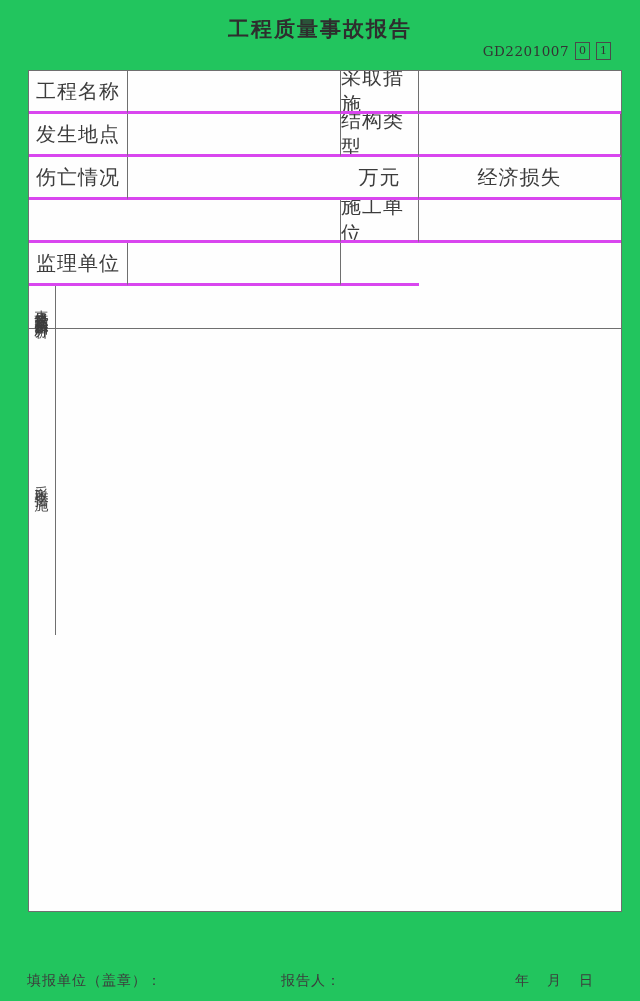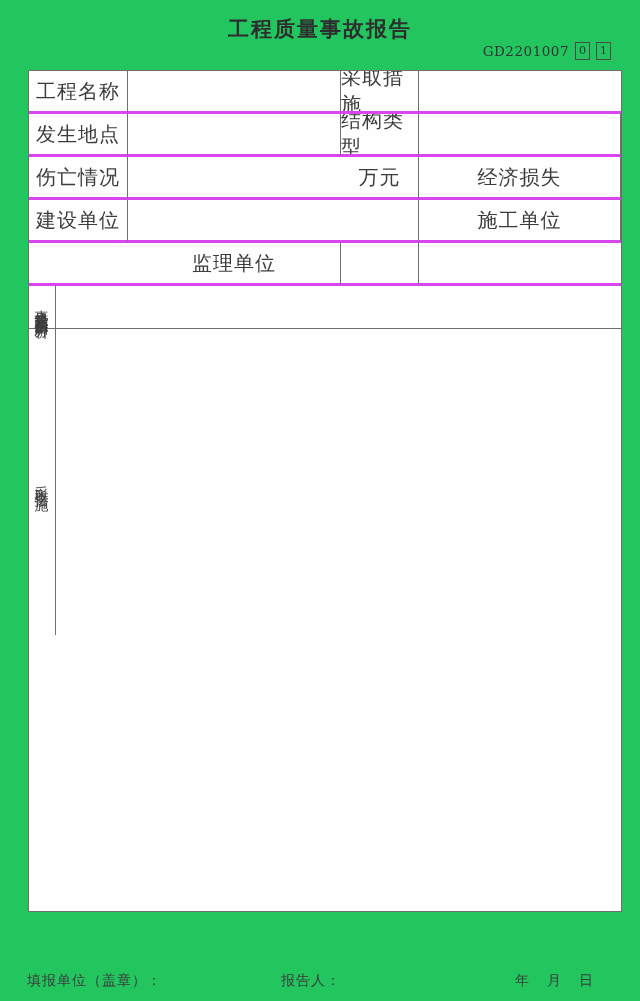--- a/index.html
+++ b/index.html
@@ -99,21 +99,20 @@
     <div class="cell c1">发生地点</div>
     <div class="cell c2"></div>
 
     <div class="cell c1">结构类型</div>
     <div class="cell c2"></div>
     <div class="cell c3">伤亡情况</div>
     <div class="cell c4"></div>
 
     <div class="cell c2">万元</div>
     <div class="cell c1">经济损失</div>
-    <div class="cell c3">建设单位</div>
     <div class="cell c4"></div>
 
     <div class="cell c2"></div>
     <div class="cell c3">施工单位</div>
     <div class="cell c4"></div>
 
     <div class="cell c1">监理单位</div>
     <div class="cell c2"></div>
     <div class="cell c4"></div>
 

